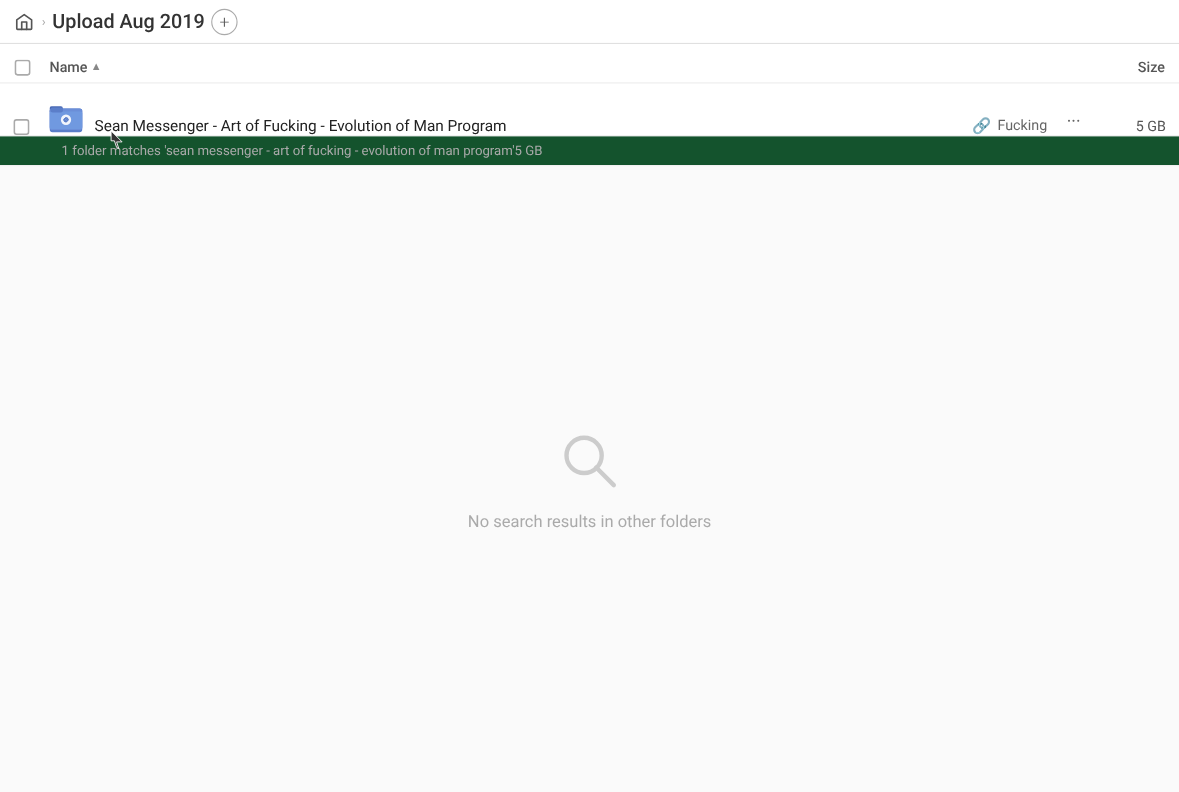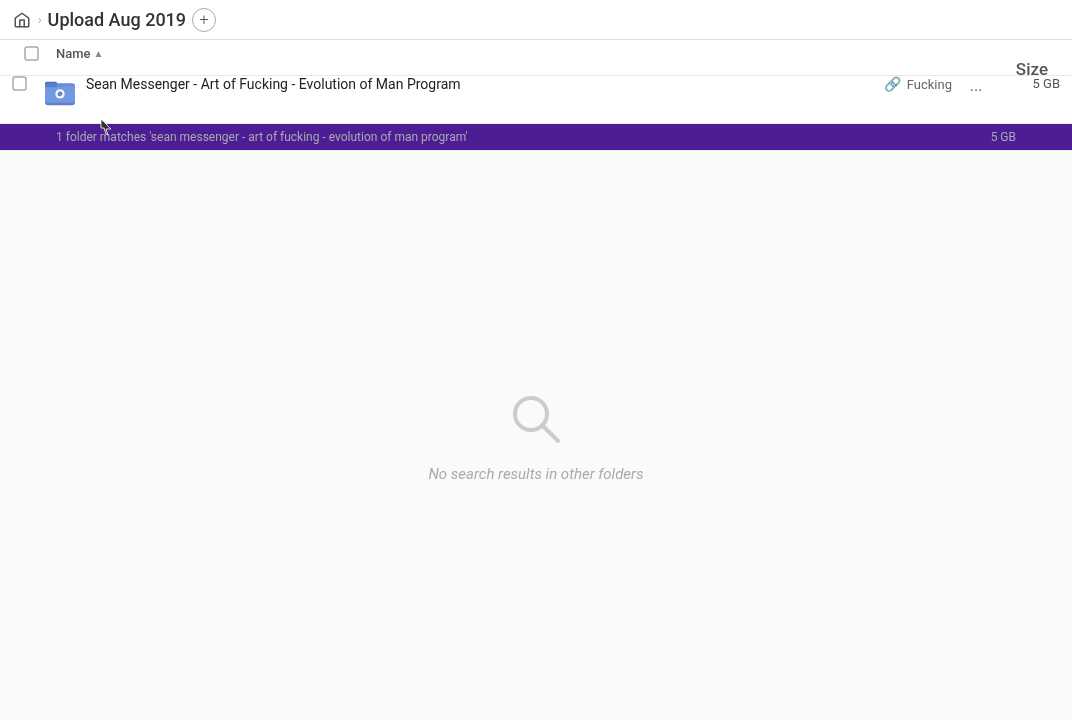--- a/index.html
+++ b/index.html
@@ -72,22 +72,22 @@
       cursor: pointer;
       color: #555;
       font-size: 16px;
       font-weight: 300;
       line-height: 1;
     }
 
     
     .column-headers {
       display: flex;
-      align-items: flex-start;
-      padding: 6px 24px;
+      align-items: flex-end;
+      padding: 6px 13px;
       background: #fff;
       border-bottom: 1px solid #e8e8e8;
       height: 36px;
     }
 
     .col-checkbox {
       width: 32px;
       flex-shrink: 0;
       display: flex;
       align-items: center;
@@ -100,35 +100,35 @@
       display: flex;
       align-items: center;
       gap: 3px;
       cursor: pointer;
       font-weight: 500;
     }
 
     .col-size {
       width: 80px;
       text-align: right;
-      font-size: 17px;
+      font-size: 13px;
       color: #555;
       font-weight: 500;
       margin-top: 13px;
     }
 
     .sort-icon {
       font-size: 10px;
       color: #888;
     }
 
     
     .file-row {
       display: flex;
-      align-items: flex-start;
+      align-items: flex-end;
       padding: 0 12px;
       background: #fff;
       border-bottom: 1px solid #ececec;
       height: 48px;
       cursor: pointer;
     }
 
     .file-checkbox {
       width: 32px;
       flex-shrink: 0;
@@ -190,23 +190,22 @@
       text-align: right;
       font-size: 13px;
       color: #555;
     }
 
     
     .match-count-row {
       display: flex;
       align-items: center;
       padding: 6px 56px;
-      background: #4c1d95;
+      background: #14532d;
       border-bottom: 1px solid #f0f0f0;
-      justify-content: space-between;
     }
 
     .match-text {
       font-size: 12px;
       color: #aaa;
     }
 
     .match-size {
       font-size: 12px;
       color: #aaa;
@@ -214,21 +213,20 @@
 
     
     .empty-state {
       flex: 1;
       display: flex;
       flex-direction: column;
       align-items: center;
       justify-content: center;
       gap: 16px;
       background: #fafafa;
-      font-style: italic;
     }
 
     .search-empty-icon {
       width: 60px;
       height: 60px;
       color: #ccc;
     }
 
     .empty-text {
       font-size: 15px;

